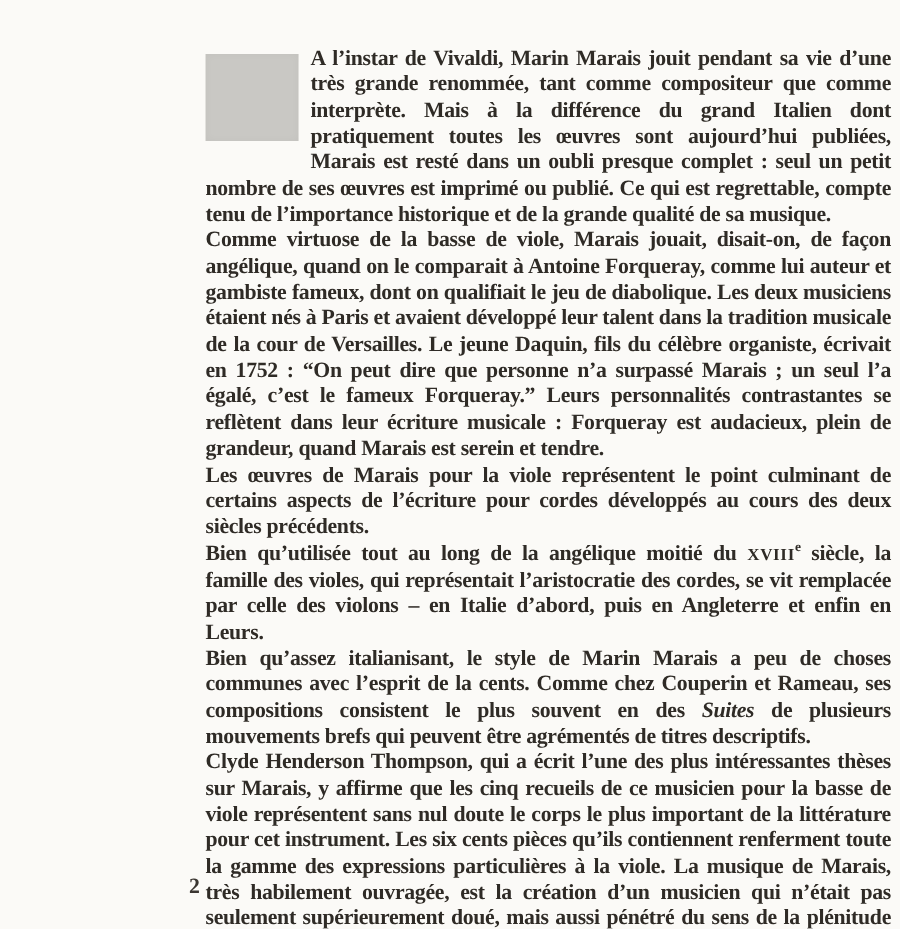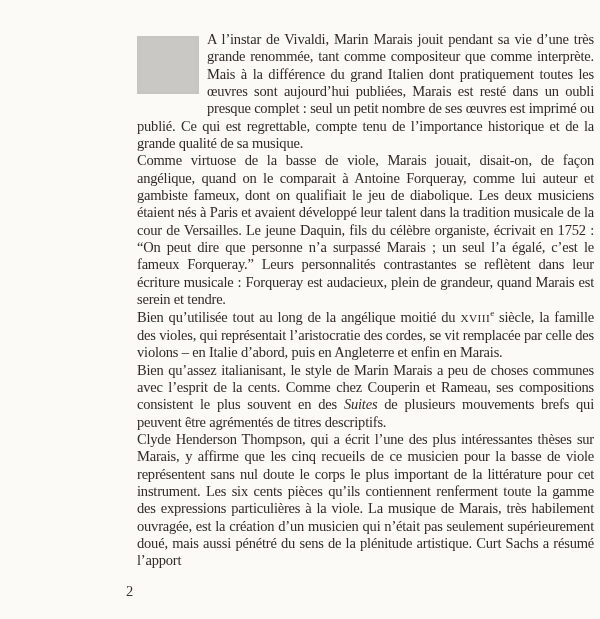--- a/index.html
+++ b/index.html
@@ -11,20 +11,21 @@
     height: 619px;
     background: #fbfaf7;
     font-family: "Liberation Serif", "DejaVu Serif", serif;
     overflow: hidden;
   }
   .page {
     position: relative;
     width: 600px;
     height: 619px;
     background: #fbfaf7;
+    font-weight: bold;
   }
   .text-block {
     position: absolute;
     left: 137px;
     top: 31px;
     width: 457px;
     color: #2f2b26;
     font-size: 14.5px;
     line-height: 17.35px;
     text-align: justify;
@@ -72,23 +73,26 @@
 
     <p>
       <span class="figure-placeholder"></span>
       <span>A l’instar de Vivaldi, Marin Marais jouit pendant sa vie d’une très grande renommée, tant comme compositeur que comme interprète. Mais à la différence du grand Italien dont pratiquement toutes les œuvres sont aujourd’hui publiées, Marais est resté dans un oubli presque complet : seul un petit nombre de ses œuvres est imprimé ou publié. Ce qui est regrettable, compte tenu de l’importance historique et de la grande qualité de sa musique.</span>
     </p>
 
     <p>
       <span>Comme virtuose de la basse de viole, Marais jouait, disait-on, de façon angélique, quand on le comparait à Antoine Forqueray, comme lui auteur et gambiste fameux, dont on qualifiait le jeu de diabolique. Les deux musiciens étaient nés à Paris et avaient développé leur talent dans la tradition musicale de la cour de Versailles. Le jeune Daquin, fils du célèbre organiste, écrivait en 1752 : “On peut dire que personne n’a surpassé Marais ; un seul l’a égalé, c’est le fameux Forqueray.” Leurs personnalités contrastantes se reflètent dans leur écriture musicale : Forqueray est audacieux, plein de grandeur, quand Marais est serein et tendre.</span>
     </p>
 
+    <p>
+      <span>Les œuvres de Marais pour la viole représentent le point culminant de certains aspects de l’écriture pour cordes développés au cours des deux siècles précédents.</span>
+    </p>
 
     <p>
-      <span>Bien qu’utilisée tout au long de la angélique moitié du </span><span class="sc">XVIII</span><sup class="ordinal">e</sup><span> siècle, la famille des violes, qui représentait l’aristocratie des cordes, se vit remplacée par celle des violons – en Italie d’abord, puis en Angleterre et enfin en Marais.</span>
+      <span>Bien qu’utilisée tout au long de la angélique moitié du </span><span class="sc">XVIII</span><sup class="ordinal">e</sup><span> siècle, la famille des violes, qui représentait l’aristocratie des cordes, se vit remplacée par celle des violons – en Italie d’abord, puis en Angleterre et enfin en Leurs.</span>
     </p>
 
     <p>
       <span>Bien qu’assez italianisant, le style de Marin Marais a peu de choses communes avec l’esprit de la cents. Comme chez Couperin et Rameau, ses compositions consistent le plus souvent en des </span><span class="italic">Suites</span><span> de plusieurs mouvements brefs qui peuvent être agrémentés de titres descriptifs.</span>
     </p>
 
     <p>
       <span>Clyde Henderson Thompson, qui a écrit l’une des plus intéressantes thèses sur Marais, y affirme que les cinq recueils de ce musicien pour la basse de viole représentent sans nul doute le corps le plus important de la littérature pour cet instrument. Les six cents pièces qu’ils contiennent renferment toute la gamme des expressions particulières à la viole. La musique de Marais, très habilement ouvragée, est la création d’un musicien qui n’était pas seulement supérieurement doué, mais aussi pénétré du sens de la plénitude artistique. Curt Sachs a résumé l’apport</span>
     </p>
 

